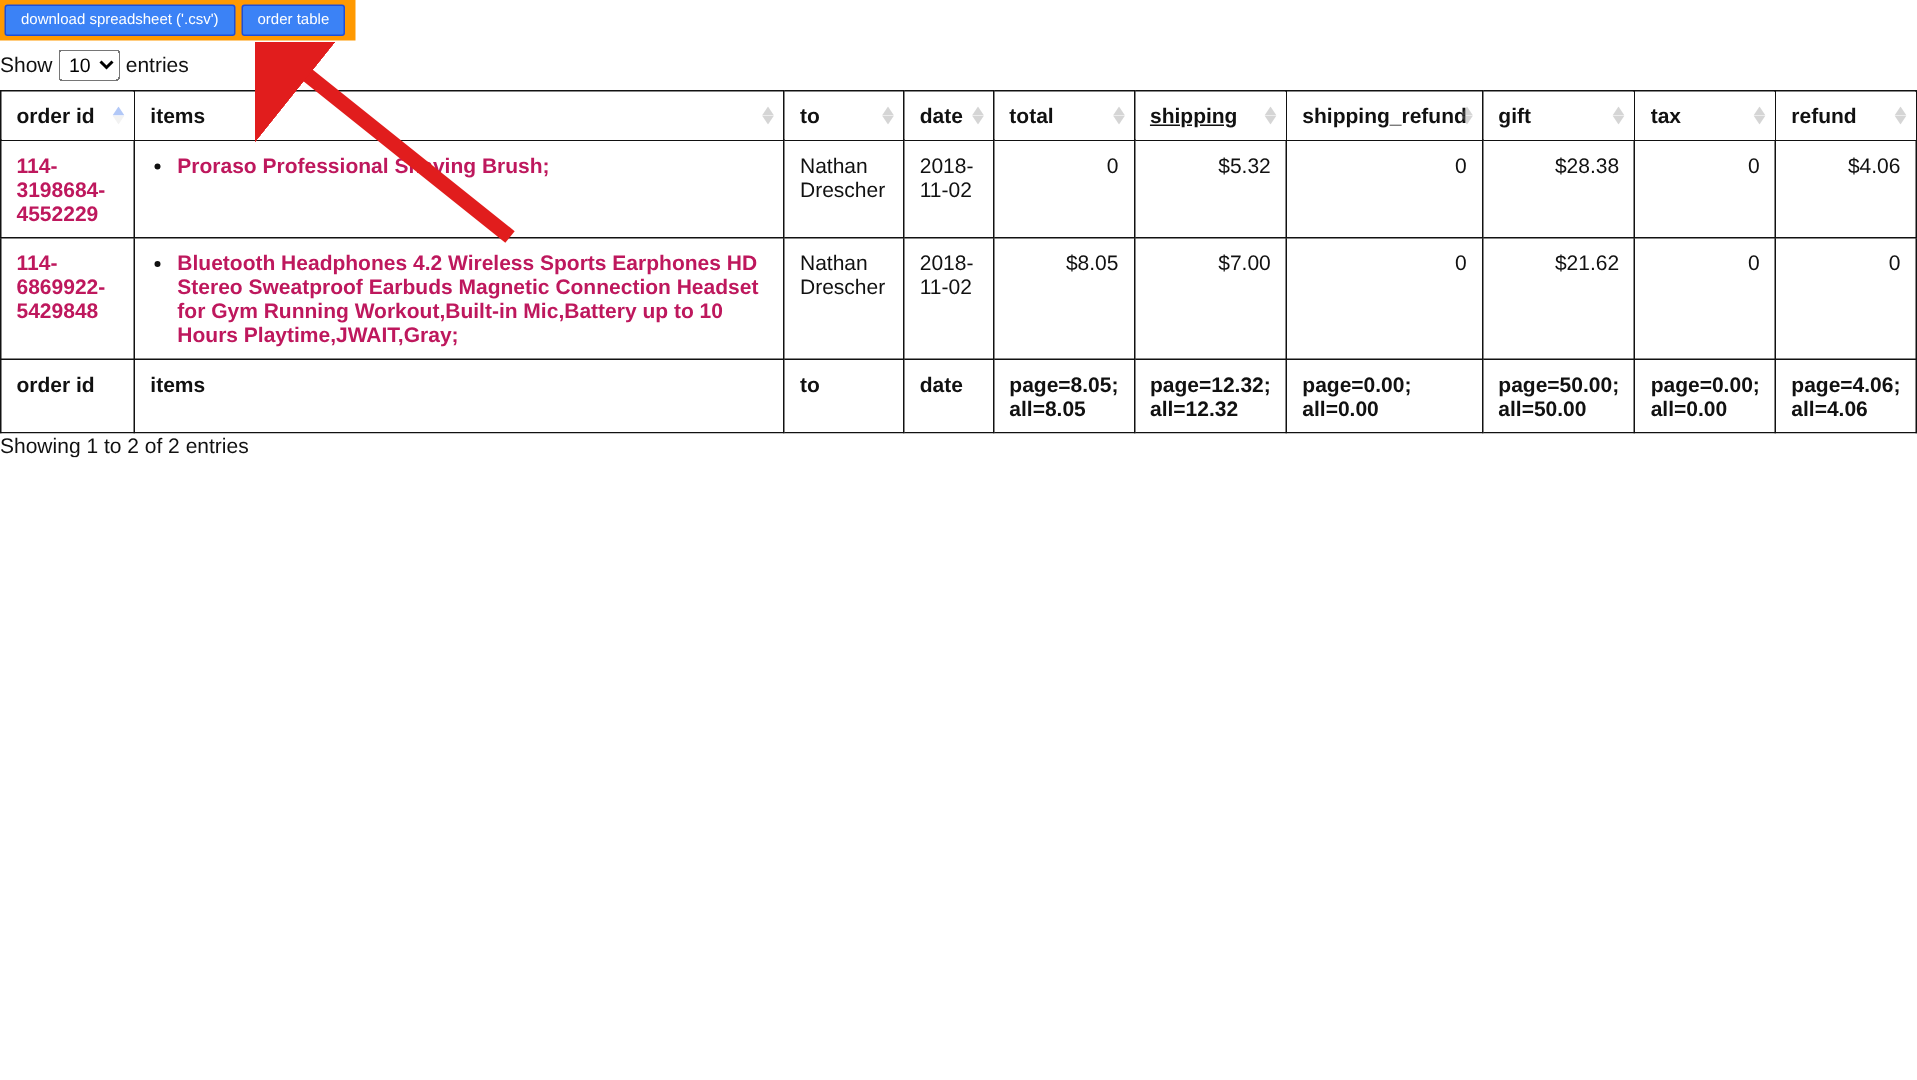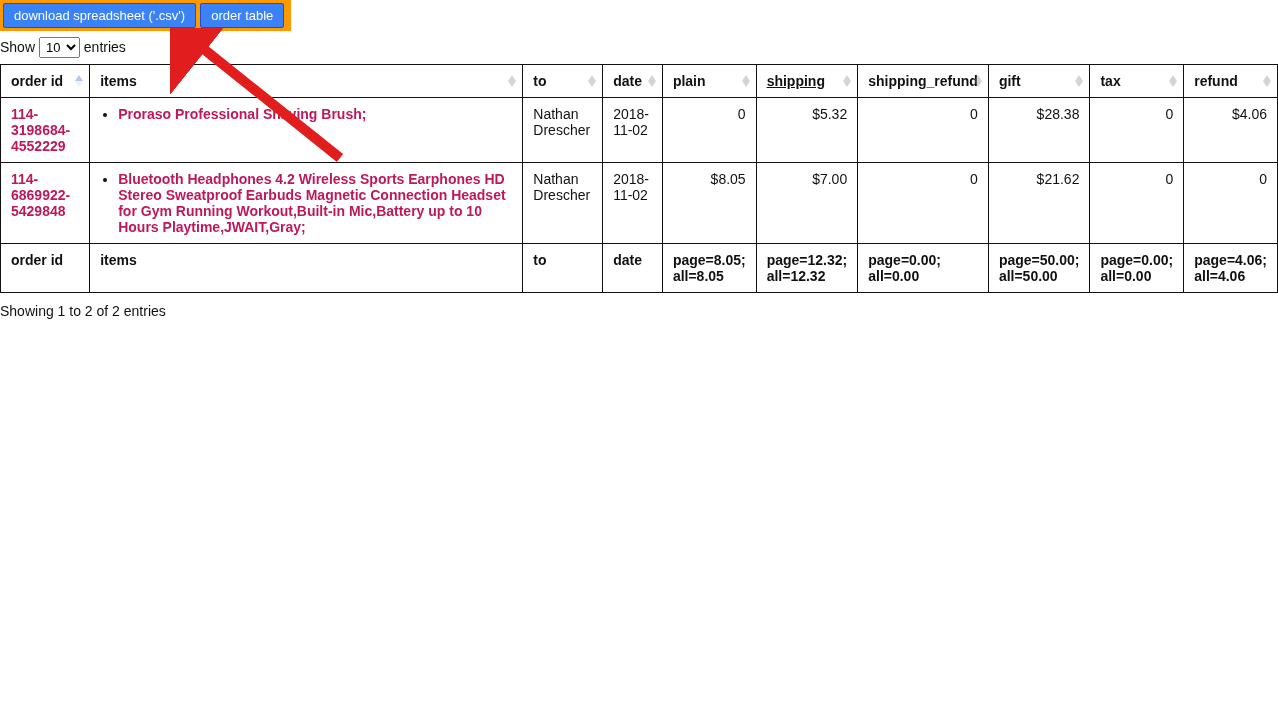--- a/index.html
+++ b/index.html
@@ -15,21 +15,21 @@
     background: #ff9900;
     display: inline-flex;
     padding: 3px;
     align-items: center;
   }
   .toolbar button {
     background: #3b82f6;
     color: #fff;
     border: 1px solid #1d4ed8;
     padding: 4px 10px;
-    font-size: 13px;
+    font-size: 10px;
     margin-right: 4px;
     cursor: pointer;
     border-radius: 2px;
   }
   .controls {
     margin: 6px 0 6px 0;
     font-size: 14px;
   }
   .controls select {
     font-size: 13px;
@@ -67,21 +67,21 @@
   }
   th .sort-icon svg { display:block; }
   th.sorted-asc .sort-icon .up { opacity: 1; fill:#2563eb; }
   th.sorted-asc .sort-icon .down { opacity: 0.3; }
   td.num { text-align: right; }
   td.order a, td.items a { color: #be185d; text-decoration: none; font-weight: bold; }
   td.items ul { margin: 0; padding-left: 18px; }
   td.items li { margin: 0; }
   tfoot td { font-weight: 700; }
   .info {
-    margin: 10px 0 0 0;
+    margin: 0 0 0 0;
     font-size: 14px;
   }
   .col-order { width: 90px; }
   .col-items { width: 455px; }
   .col-to    { width: 80px; }
   .col-date  { width: 60px; }
   .col-total { width: 80px; }
   .col-ship  { width: 90px; text-decoration: underline; }
   .col-shipr { width: 130px; }
   .col-gift  { width: 90px; }
@@ -155,21 +155,21 @@
         <span class="sort-icon">
           <svg width="8" height="6">
                 <polygon points="4,0 8,6 0,6" fill="#888"></polygon>
               </svg>
           <svg width="8" height="6">
                 <polygon points="0,0 8,0 4,6" fill="#888"></polygon>
               </svg>
         </span>
       </th>
       <th class="col-total">
-        <span>plain</span>
+        <span>total</span>
         <span class="sort-icon">
           <svg width="8" height="6">
                 <polygon points="4,0 8,6 0,6" fill="#888"></polygon>
               </svg>
           <svg width="8" height="6">
                 <polygon points="0,0 8,0 4,6" fill="#888"></polygon>
               </svg>
         </span>
       </th>
       <th class="col-ship">

